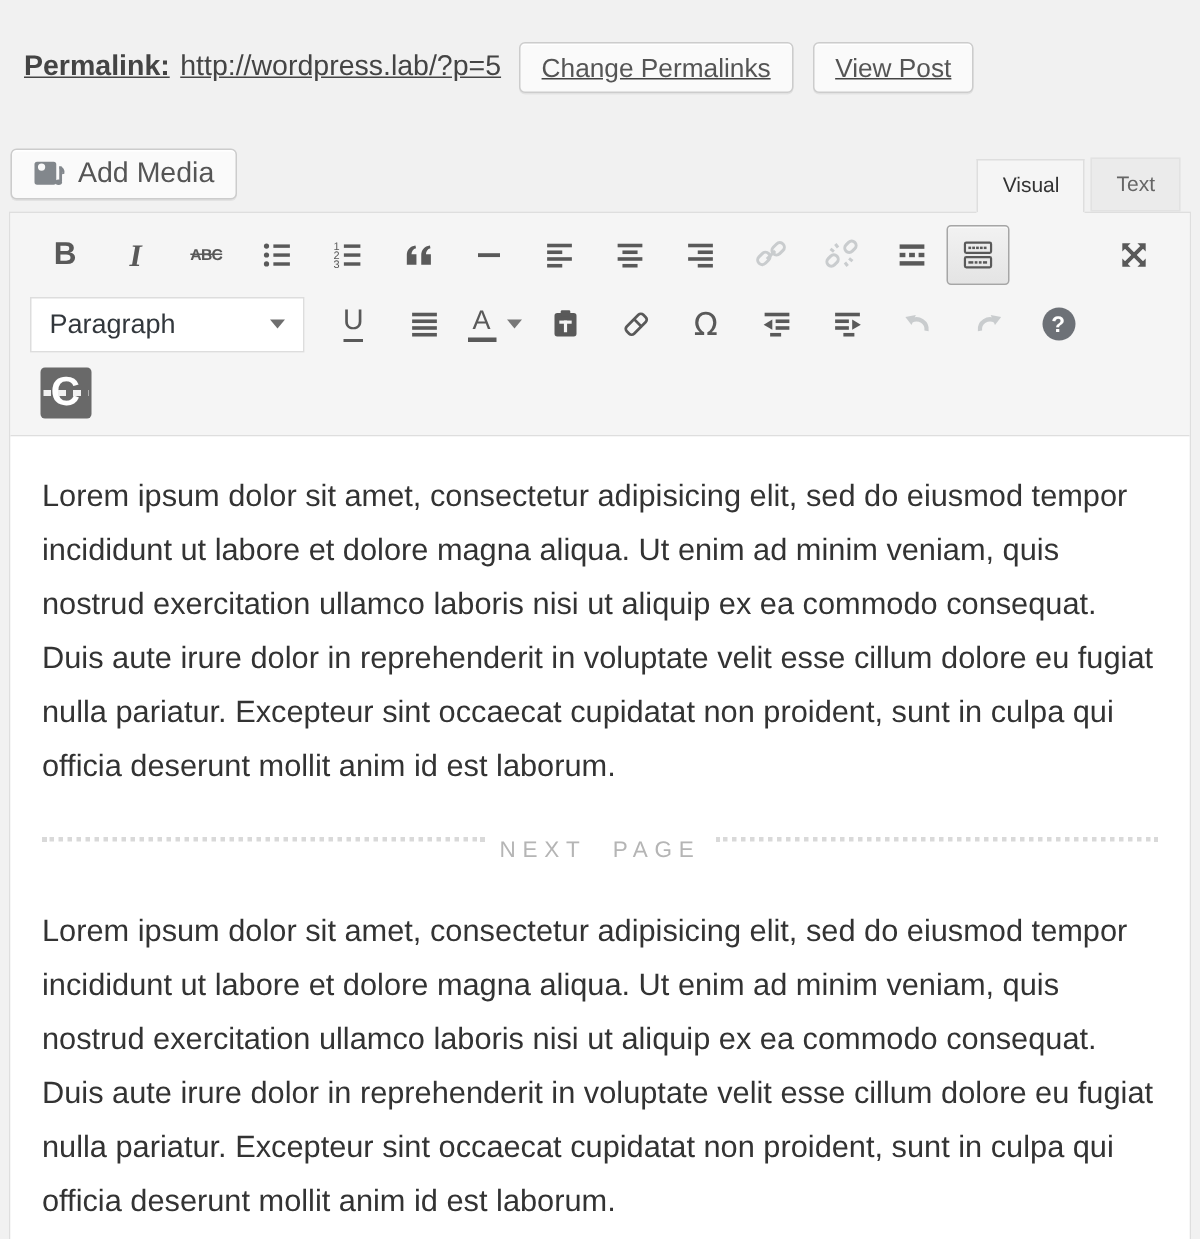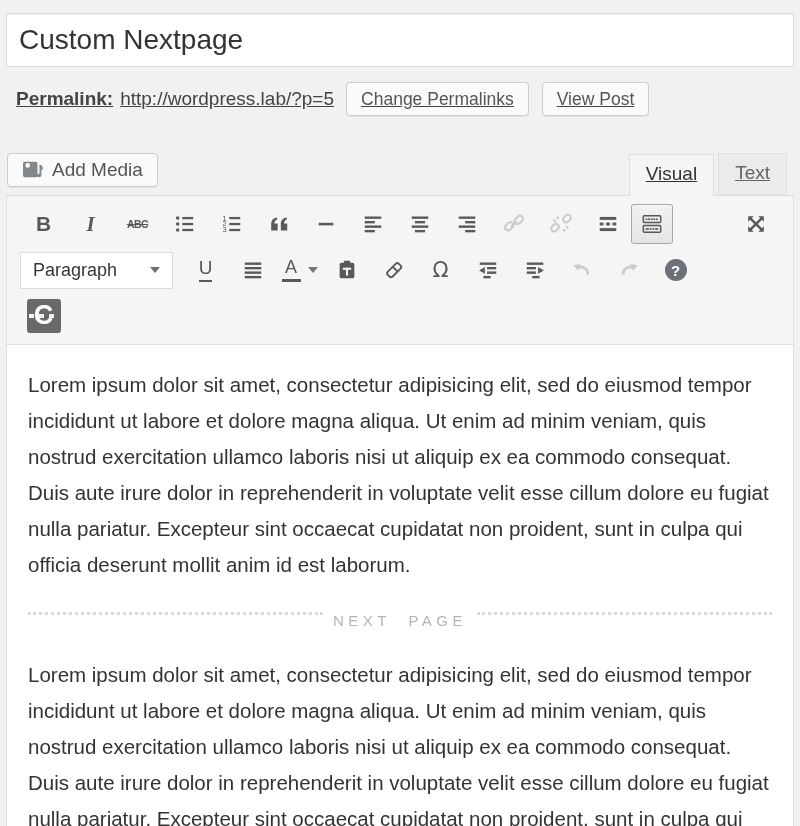--- a/index.html
+++ b/index.html
@@ -26,22 +26,22 @@
     box-shadow: inset 0 1px 0 #fff, 0 1px 0 rgba(0,0,0,0.06); white-space: nowrap;
   }
   .permalink-row .wp-btn { margin-right: 13px; }
 
   
   .editor-header { display: flex; justify-content: space-between; align-items: flex-end; margin-top: 37px; position: relative; z-index: 2; }
   .add-media-btn { gap: 8px; font-size: 19px; height: 32px; margin-bottom: 8px; margin-left: 1px; }
   .add-media-btn .dashicon { color: #82878c; display: inline-flex; }
   .tabs { display: flex; align-items: flex-end; gap: 4px; margin-right: 7px; }
   .tab {
-    font-size: 19px; padding: 8px 16px 9px 16px; cursor: pointer;
-    background: #ebebeb; border: 1px solid #e2e2e2; color: #666; line-height: 1.2; text-decoration: underline;
+    font-size: 14px; padding: 8px 16px 9px 16px; cursor: pointer;
+    background: #ebebeb; border: 1px solid #e2e2e2; color: #666; line-height: 1.2;
   }
   .tab.active {
     background: #f5f5f5; border: 1px solid #dedede; border-bottom: 1px solid #f5f5f5;
     margin-bottom: -1px; color: #333; position: relative; z-index: 3;
   }
 
   
   .editor-frame { border: 1px solid #dedede; background: #fff; position: relative; z-index: 1; }
   .toolbar-grp { background: #f5f5f5; border-bottom: 1px solid #dedede; padding-bottom: 8px; }
   .mce-row { display: flex; align-items: center; padding: 6px 10px 0 13px; }
@@ -64,21 +64,21 @@
   .g-u { font-size: 19px; line-height: 1; padding-bottom: 3px; border-bottom: 2.5px solid currentColor; }
   .g-omega { font-family: "DejaVu Sans", sans-serif; font-size: 21px; font-weight: 500; }
   .a-wrap { display: inline-flex; flex-direction: column; align-items: center; }
   .a-letter { font-size: 18px; line-height: 1.05; }
   .a-bar { width: 19px; height: 3.5px; background: currentColor; margin-top: 2px; }
   .caret { width: 0; height: 0; border-left: 5px solid transparent; border-right: 5px solid transparent; border-top: 6px solid #777; margin-left: 7px; }
   .help-circle { width: 22px; height: 22px; border-radius: 50%; background: #6d7177; color: #fff; font-size: 15px; font-weight: 700; display: flex; align-items: center; justify-content: center; }
 
   
   .format-select {
-    width: 153px; height: 37px; background: #fff; border: 1px solid #ddd;
+    width: 183px; height: 37px; background: #fff; border: 1px solid #ddd;
     display: inline-flex; align-items: center; justify-content: space-between;
     padding: 16px 12px; font-size: 18px; color: #32373c; cursor: pointer; margin-right: 9px; flex: none;
   }
   .select-caret { width: 0; height: 0; border-left: 5px solid transparent; border-right: 5px solid transparent; border-top: 6px solid #6e6e6e; }
 
   
   .pb-ic { width: 34px; height: 34px; background: #696969; border-radius: 3px; position: relative; display: flex; align-items: center; justify-content: center; }
   .pb-c { color: #fff; font-size: 27px; font-weight: 800; line-height: 1; margin-top: -2px; }
   .pb-ic::after { content: ""; position: absolute; left: 2px; right: 2px; top: 15px; height: 4px;
     background: repeating-linear-gradient(90deg, #f0f0f0 0 5px, transparent 5px 10px); }
@@ -90,21 +90,20 @@
   .np-line { flex: 1; height: 0; border-top: 3px dotted #d9d9d9; }
   .np-text { color: #b5b5b5; font-size: 15px; letter-spacing: 4.5px; word-spacing: 9px; white-space: nowrap; }
 
   svg { display: block; }
 </style>
 </head>
 <body>
 
 <div class="page">
 
-  <input class="title-input" value="Custom Nextpage" style="">
 
   <div class="permalink-row">
     <span class="permalink-label">Permalink:</span>
     <span class="permalink-url">http://wordpress.lab/?p=5</span>
     <button class="wp-btn">Change Permalinks</button>
     <button class="wp-btn">View Post</button>
   </div>
 
   <div class="editor-header">
     <button class="wp-btn add-media-btn">

